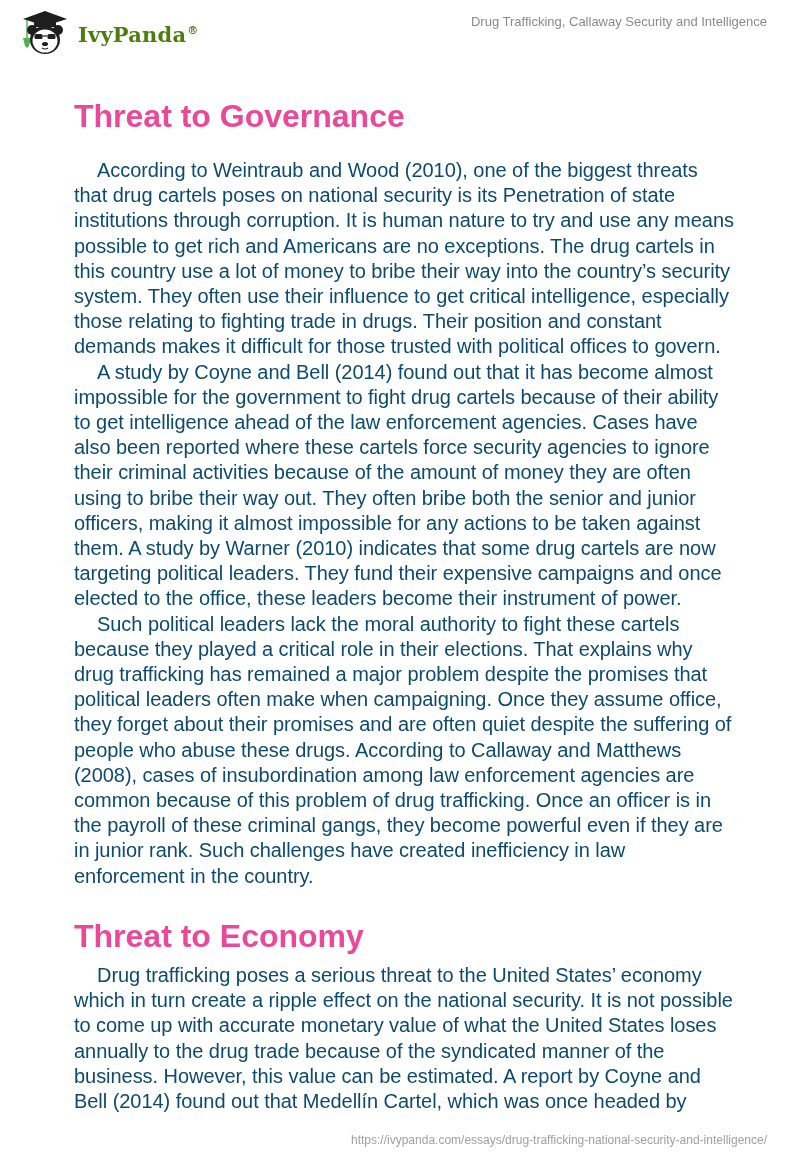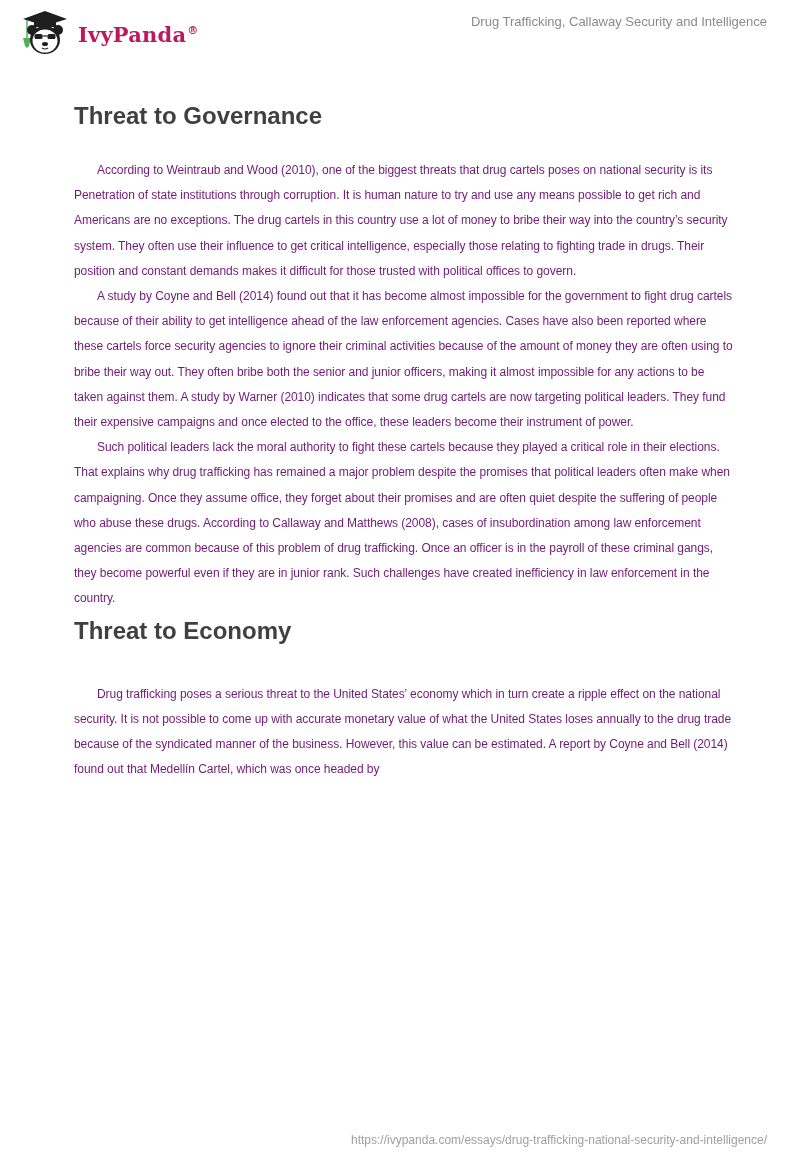--- a/index.html
+++ b/index.html
@@ -31,21 +31,21 @@
     }
     .logo-mark {
       width: 56px;
       height: 48px;
       display: block;
     }
     .logo-text {
       font-family: "DejaVu Serif", "Liberation Serif", serif;
       font-weight: bold;
       font-size: 21px;
-      color: #be185d;
+      color: #4d7c0f;
       margin-left: 5px;
       margin-top: 4px;
       letter-spacing: 0.2px;
     }
     .logo-reg {
       font-size: 11px;
       vertical-align: super;
       font-weight: bold;
       margin-left: 1px;
     }
@@ -63,39 +63,39 @@
       width: 660px;
     }
     h1 {
       font-size: 26.5px;
       font-weight: bold;
       line-height: 38px;
       margin: 0;
       color: #222222;
     }
     h2 {
-      font-size: 24px;
+      font-size: 32px;
       font-weight: bold;
       line-height: 30px;
       margin: 0;
-      color: #404040;
+      color: #ec4899;
     }
     .h2-gov { margin-top: 27px; }
-    .h2-eco { margin-top: 4px; }
+    .h2-eco { margin-top: 32px; }
     p {
-      font-size: 12px;
+      font-size: 20px;
       line-height: 25.2px;
       margin: 0;
       text-indent: 23px;
-      color: #701a75;
+      color: #0c4a6e;
       letter-spacing: -0.05px;
     }
     .p1 { margin-top: 27px; }
     .p2, .p3 { margin-top: 0; }
-    .p4 { margin-top: 36px; }
+    .p4 { margin-top: 12px; }
     .footer-url {
       position: absolute;
       right: 33px;
       top: 1133px;
       font-size: 12px;
       color: #a0a0a0;
       padding-left: 40px;
     }
   </style>
 </head>

